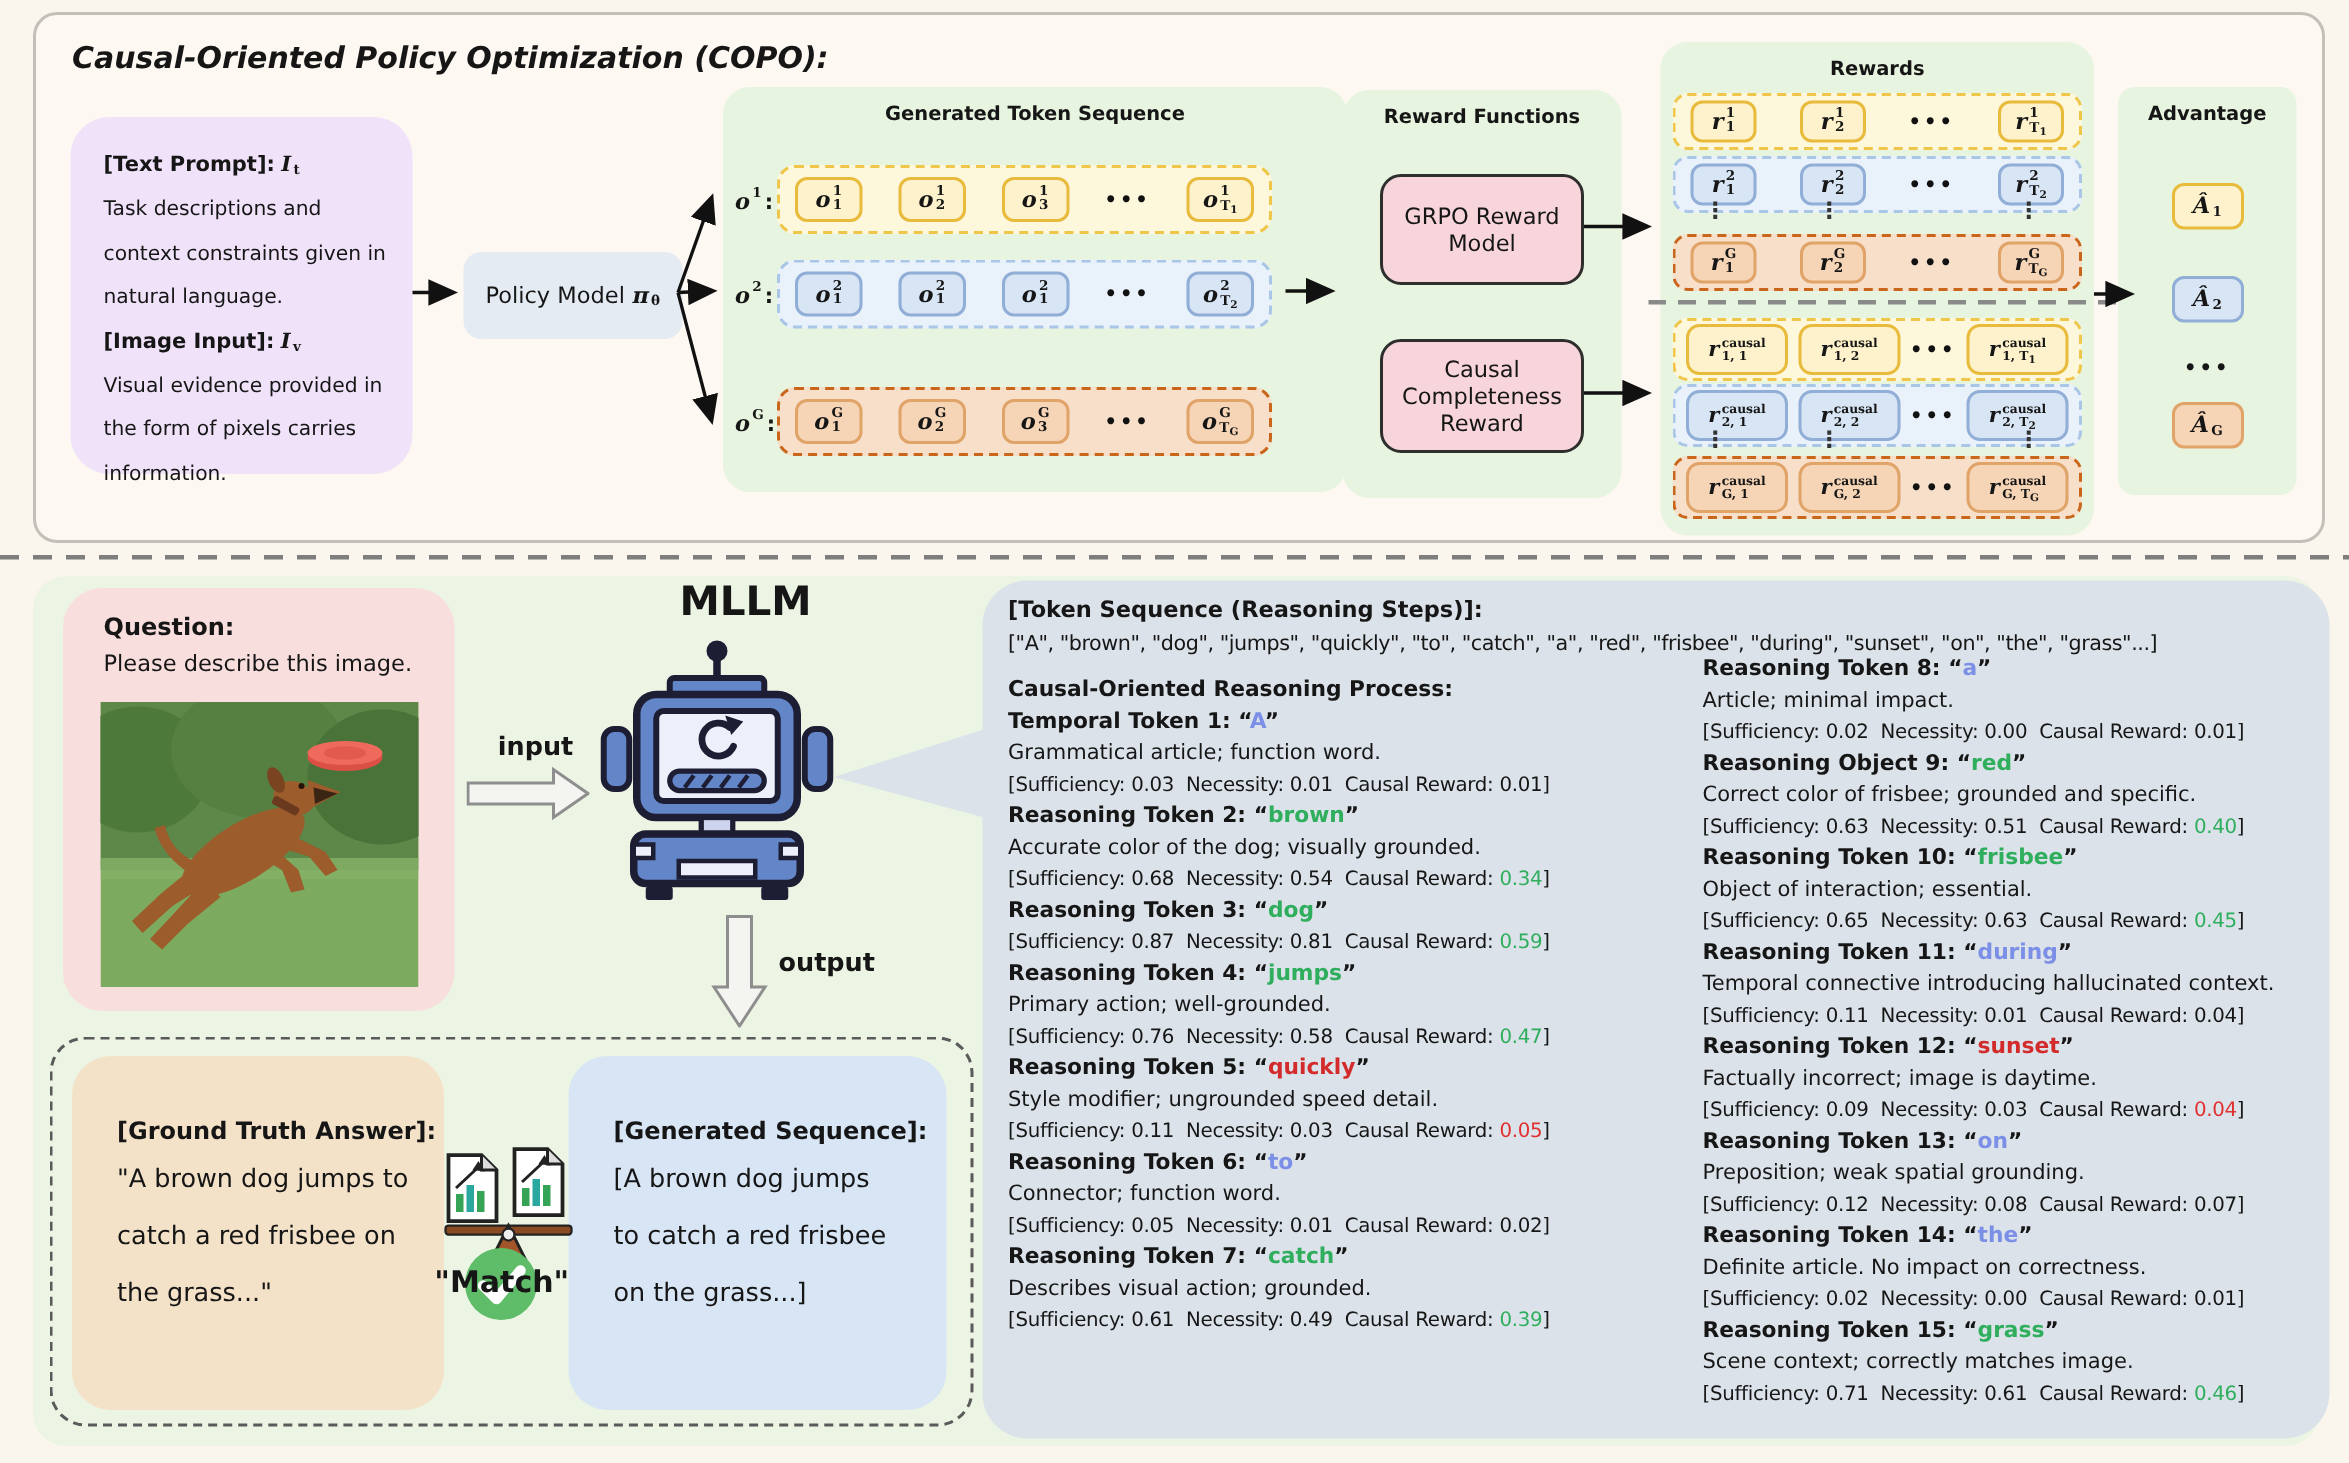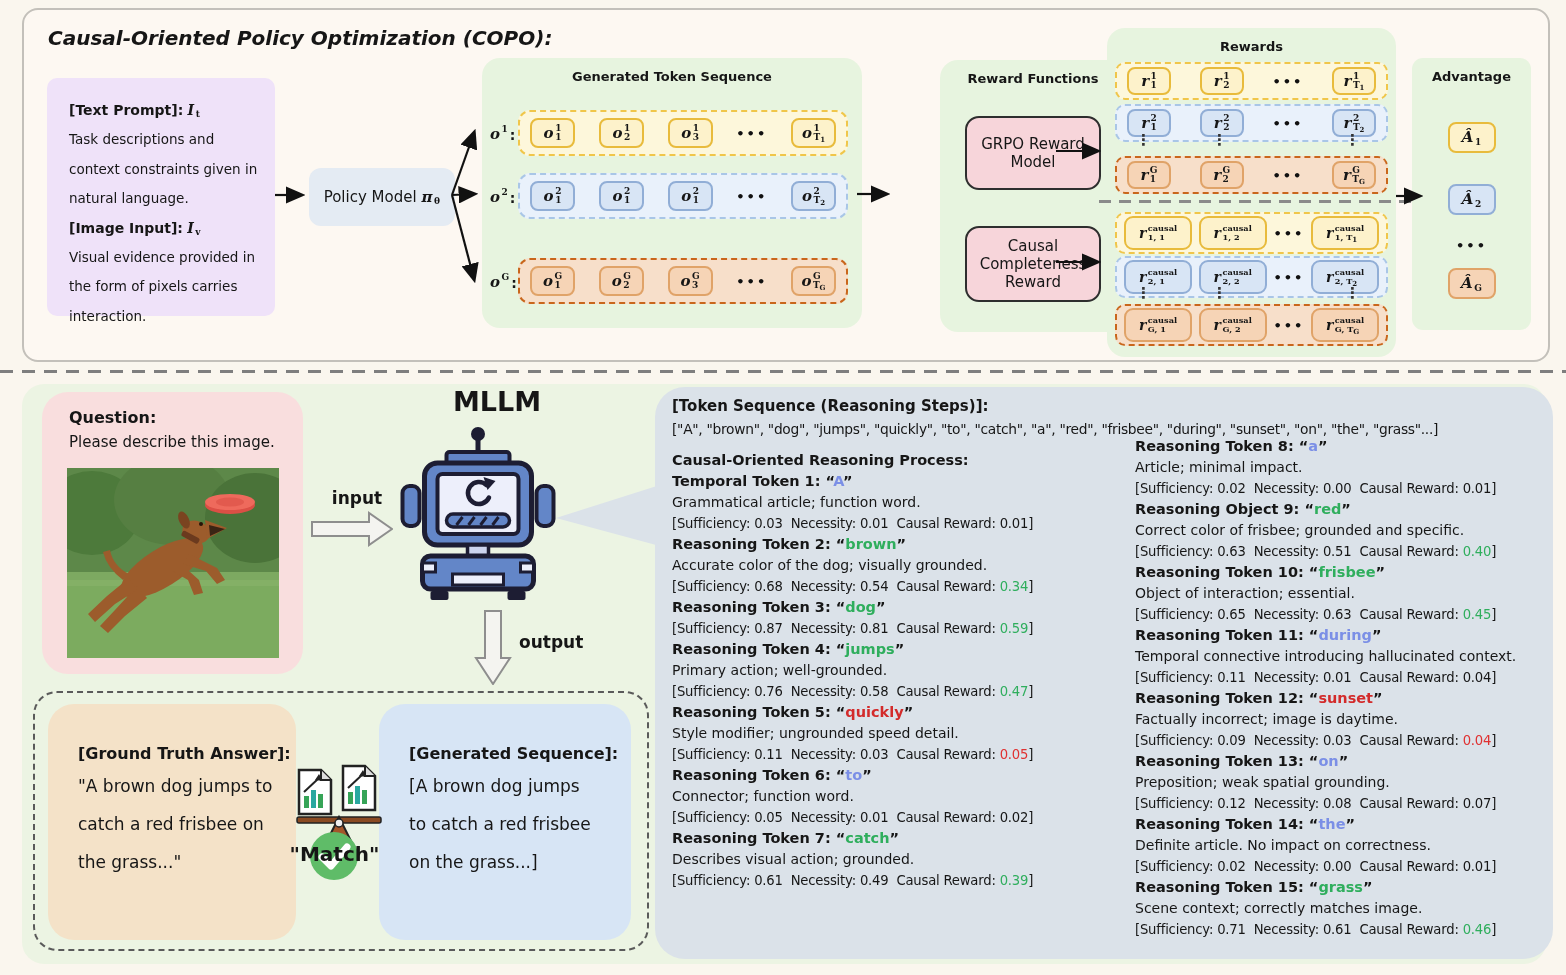--- a/index.html
+++ b/index.html
@@ -4,47 +4,47 @@
 <style>
   html,body{margin:0;padding:0;background:#faf6ee;}
   #stage{position:relative;width:1566px;height:975px;background:#faf6ee;
          font-family:"DejaVu Sans",sans-serif;color:#161616;overflow:hidden;}
 
   
   .top-panel{position:absolute;left:22px;top:8px;width:1524px;height:350px;background:#fdf8f2;
              border:2px solid #c3c0ba;border-radius:16px;}
   .copo-title{position:absolute;left:24px;top:16px;font-size:20px;font-weight:bold;font-style:italic;}
   .prompt-box{position:absolute;left:23px;top:68px;width:228px;height:238px;background:#efe2f9;
-              border-radius:10px;padding:18px 0 0 22px;box-sizing:border-box;}
+              border-radius:26px;padding:18px 0 0 22px;box-sizing:border-box;}
   .pline{font-size:13.5px;line-height:29.4px;white-space:nowrap;}
   .pline b{font-size:14px;}
   .policy-box{position:absolute;left:285px;top:158px;width:146px;height:58px;background:#e4ebf3;
               border-radius:12px;display:flex;align-items:center;justify-content:center;gap:5px;font-size:15px;}
   .green-box{position:absolute;background:#e7f4df;border-radius:18px;}
   .gtitle{position:absolute;top:11px;left:0;right:0;text-align:center;font-weight:bold;font-size:13px;}
-  .gts-box{left:458px;top:48px;width:380px;height:270px;}
+  .gts-box{left:458px;top:48px;width:416px;height:270px;}
   .row-label{position:absolute;left:8px;}
   .trow{position:absolute;display:flex;align-items:center;justify-content:space-between;
         border-radius:12px;box-sizing:border-box;}
   .gts-row{left:36px;width:330px;height:46px;padding:0 10px;}
   .rw-row{left:8px;width:273px;height:38px;padding:0 10px;border-radius:10px;}
   .causal-row{height:42px;padding:0 7px;}
   .token{display:inline-flex;align-items:center;justify-content:center;border-radius:8px;
          border:2px solid #999;box-sizing:border-box;}
   .gts-row .token{width:45px;height:30px;}
   .rw-row .token{width:44px;height:28px;}
   .causal-row .token{width:68px;height:34px;border-radius:9px;}
   .c-yellow{background:#fdf7db;border:2.5px dashed #f0c64a;}
   .c-yellow .token,.tk-yellow{background:#fdf2cb;border-color:#e8bb3c;}
   .c-blue{background:#e9f1fb;border:2.5px dashed #a9c6e7;}
   .c-blue .token,.tk-blue{background:#d8e5f5;border-color:#91aed6;}
   .c-orange{background:#f7dfca;border:2.5px dashed #c9661c;}
   .c-orange .token,.tk-orange{background:#f6d4b6;border-color:#e0a368;}
   .tdots{font-size:13px;font-weight:bold;letter-spacing:2px;color:#111;}
-  .rf-box{left:871px;top:50px;width:186px;height:272px;margin-left:45px;}
+  .rf-box{left:871px;top:50px;width:186px;height:272px;}
   .pink-box{position:absolute;left:25px;width:136px;background:#f7d5da;border:2px solid #2e2e2e;
             border-radius:14px;display:flex;align-items:center;justify-content:center;text-align:center;
             font-size:15px;padding:6px;box-sizing:border-box;}
   .grpo{top:56px;height:74px;}
   .causal-rf{top:166px;height:76px;}
   .rw-box{left:1083px;top:18px;width:289px;height:329px;}
   .rw-divider{position:absolute;left:-8px;width:314px;height:3px;
               background:repeating-linear-gradient(90deg,#8a8a8a 0 12px,transparent 12px 20px);}
   .vd{position:absolute;font-weight:bold;font-size:15px;color:#333;line-height:1;}
   .adv-box{left:1388px;top:48px;width:119px;height:272px;border-radius:11px;}
@@ -158,21 +158,21 @@
         <div class="pline">natural language.</div>
         <div class="pline"><b>[Image Input]:</b>&nbsp;<span class="mtok pm">
             <span class="mbase">I</span>
             <span class="mss">
               <span class="msup empty">0</span>
               <span class="msub">v</span>
             </span>
           </span></div>
         <div class="pline">Visual evidence provided in</div>
         <div class="pline">the form of pixels carries</div>
-        <div class="pline">interaction.</div>
+        <div class="pline">information.</div>
       </div>
 
     <div class="policy-box">
       <span>Policy Model</span>
       <span><span class="mtok">
             <span class="mbase">π</span>
             <span class="mss">
               <span class="msup empty">0</span>
               <span class="msub">θ</span>
             </span>

